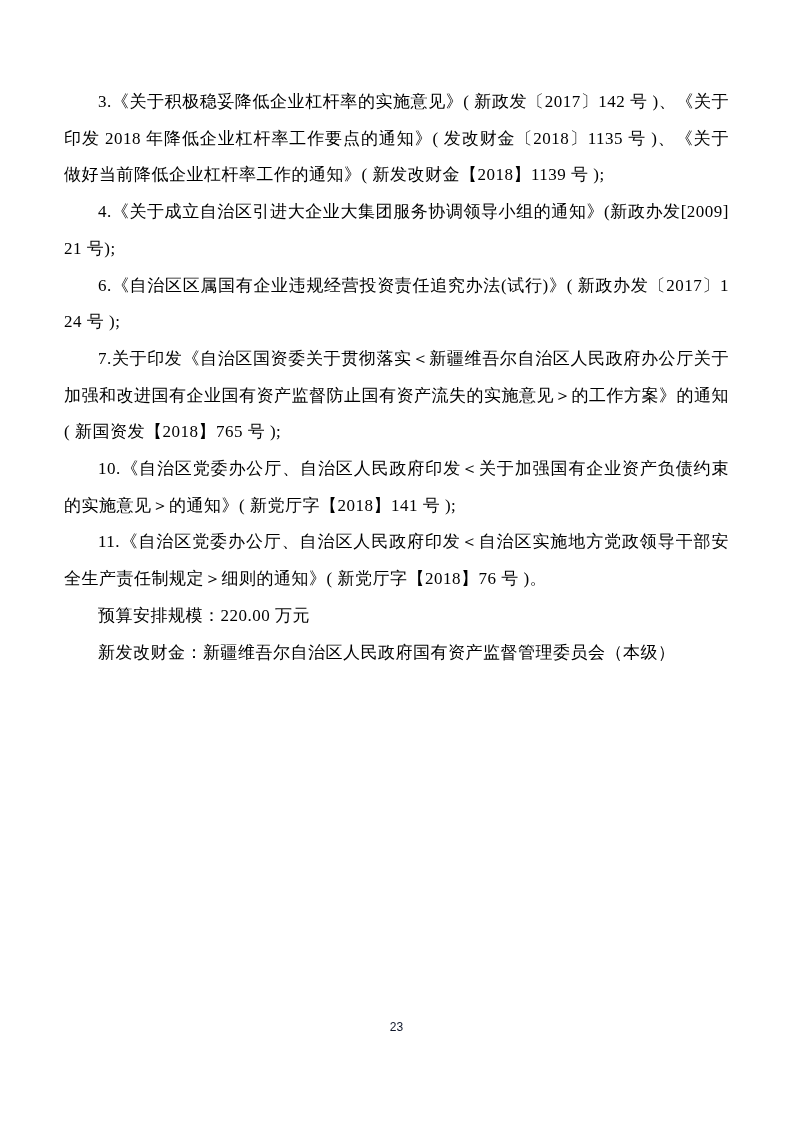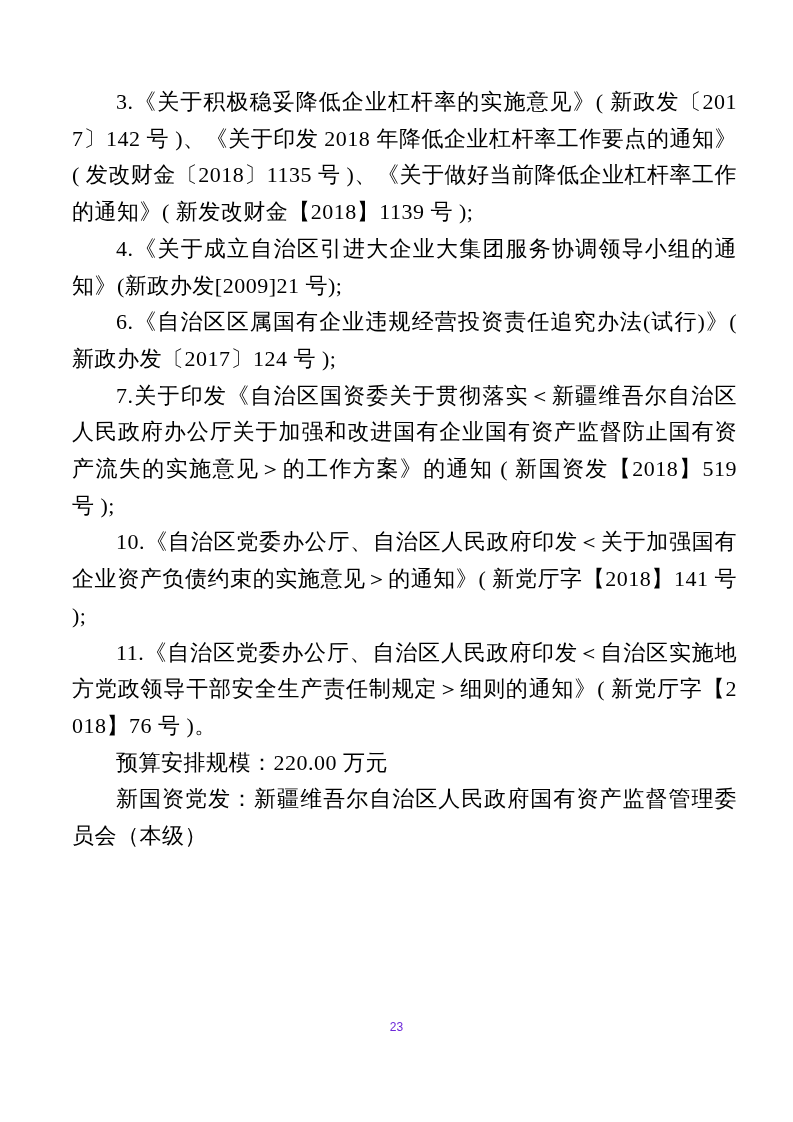--- a/index.html
+++ b/index.html
@@ -12,53 +12,53 @@
     position: relative;
     width: 793px;
     height: 1122px;
     background: #ffffff;
     overflow: hidden;
     font-family: "Liberation Serif", "DejaVu Serif", serif;
     color: #000000;
   }
   .content {
     position: absolute;
-    left: 72px;
+    left: 64px;
     top: 84px;
     width: 665px;
-    font-size: 22px;
+    font-size: 17px;
     line-height: 36.7px;
     text-align: justify;
     letter-spacing: 0.5px;
   }
   .content p {
     margin: 0;
     padding: 0;
     text-indent: 2em;
     word-break: break-all;
   }
   .page-number {
     position: absolute;
     left: 0;
     top: 1020px;
     width: 100%;
     text-align: center;
     font-size: 12px;
     font-family: "Liberation Sans", "DejaVu Sans", sans-serif;
-    color: #6d28d9;
+    color: #0f172a;
   }
 </style>
 </head>
 <body>
 
 <div class="page">
   <div class="content">
     <p>3.《关于积极稳妥降低企业杠杆率的实施意见》( 新政发〔2017〕142 号 )、《关于印发 2018 年降低企业杠杆率工作要点的通知》( 发改财金〔2018〕1135 号 )、《关于做好当前降低企业杠杆率工作的通知》( 新发改财金【2018】1139 号 );</p>
     <p>4.《关于成立自治区引进大企业大集团服务协调领导小组的通知》(新政办发[2009]21 号);</p>
     <p>6.《自治区区属国有企业违规经营投资责任追究办法(试行)》( 新政办发〔2017〕124 号 );</p>
-    <p>7.关于印发《自治区国资委关于贯彻落实＜新疆维吾尔自治区人民政府办公厅关于加强和改进国有企业国有资产监督防止国有资产流失的实施意见＞的工作方案》的通知 ( 新国资发【2018】519 号 );</p>
+    <p>7.关于印发《自治区国资委关于贯彻落实＜新疆维吾尔自治区人民政府办公厅关于加强和改进国有企业国有资产监督防止国有资产流失的实施意见＞的工作方案》的通知 ( 新国资发【2018】765 号 );</p>
     <p>10.《自治区党委办公厅、自治区人民政府印发＜关于加强国有企业资产负债约束的实施意见＞的通知》( 新党厅字【2018】141 号 );</p>
     <p>11.《自治区党委办公厅、自治区人民政府印发＜自治区实施地方党政领导干部安全生产责任制规定＞细则的通知》( 新党厅字【2018】76 号 )。</p>
     <p>预算安排规模：220.00 万元</p>
-    <p>新国资党发：新疆维吾尔自治区人民政府国有资产监督管理委员会（本级）</p>
+    <p>新发改财金：新疆维吾尔自治区人民政府国有资产监督管理委员会（本级）</p>
   </div>
   <div class="page-number">23</div>
 </div>
 
 </body></html>

